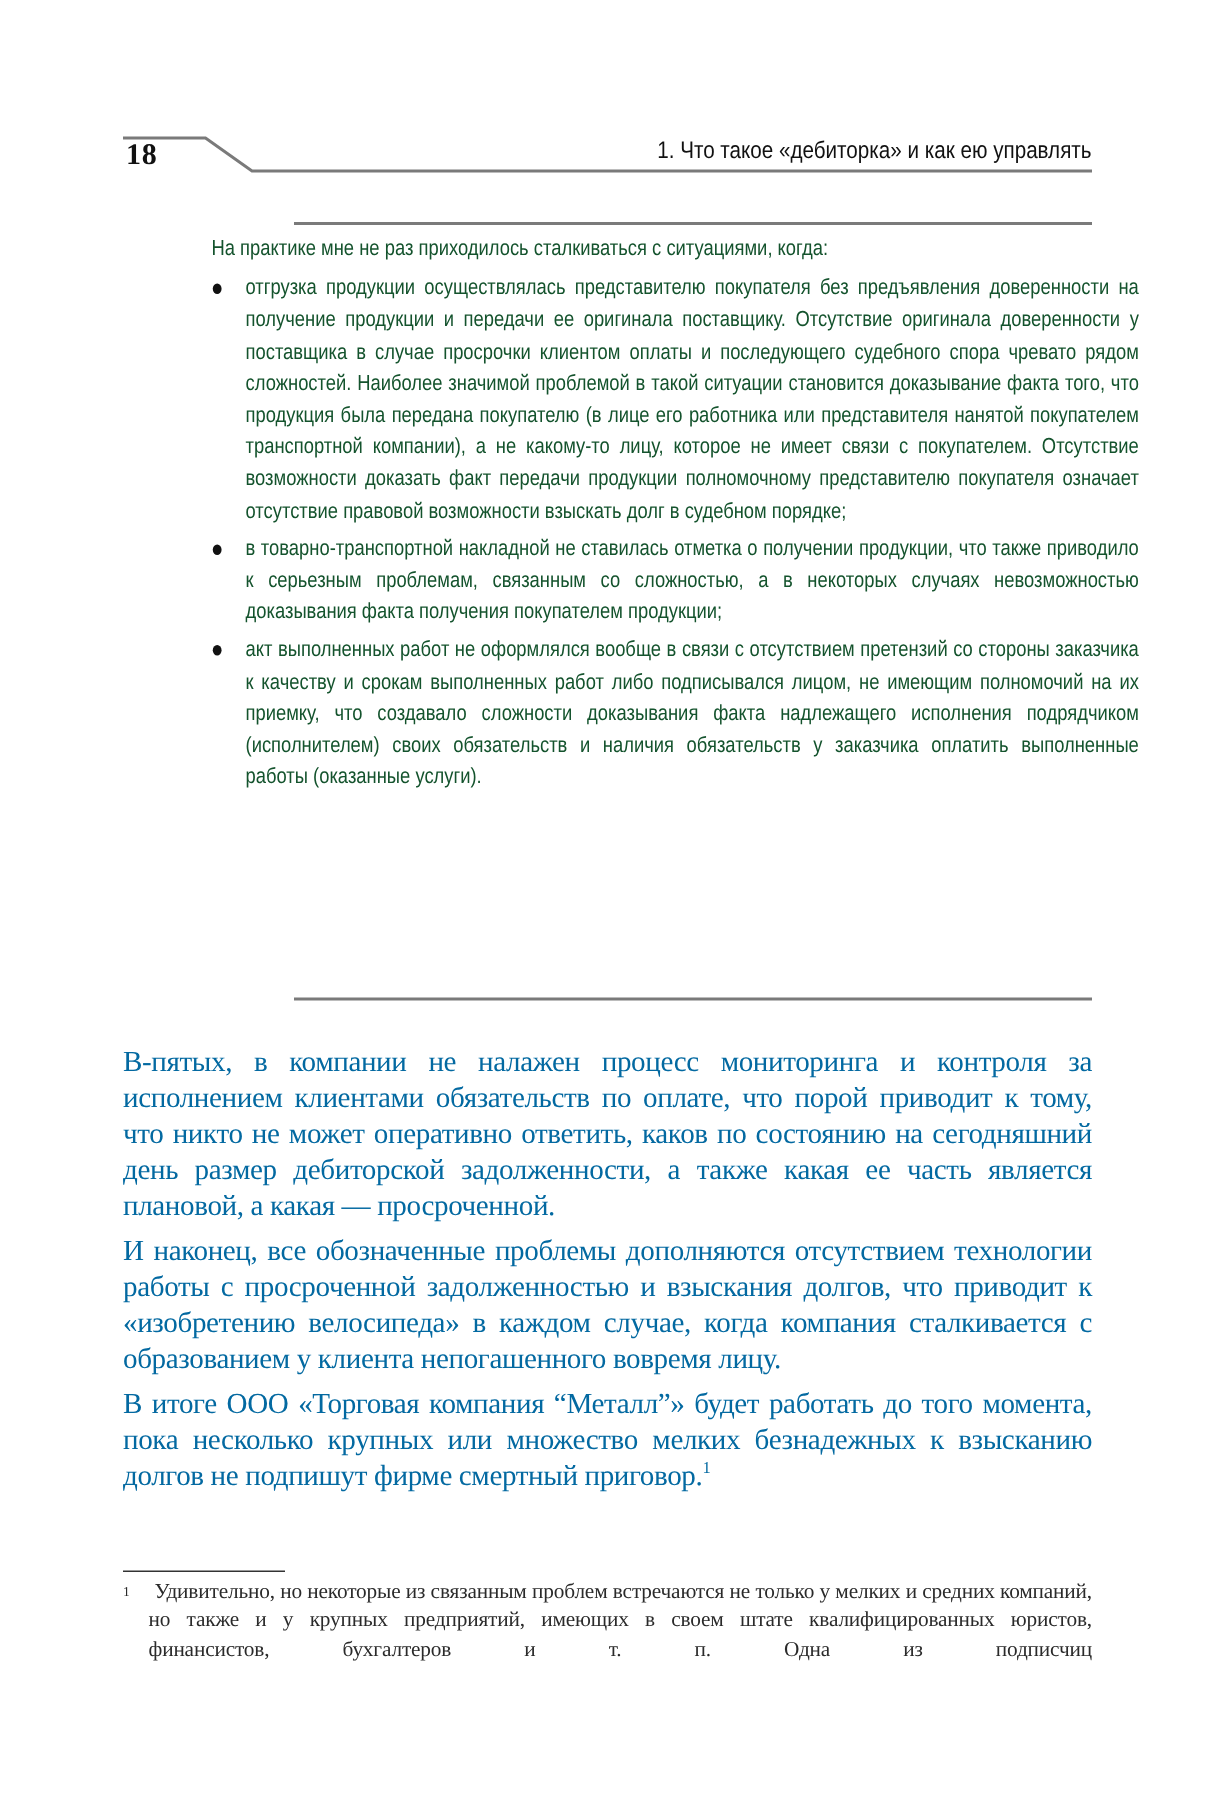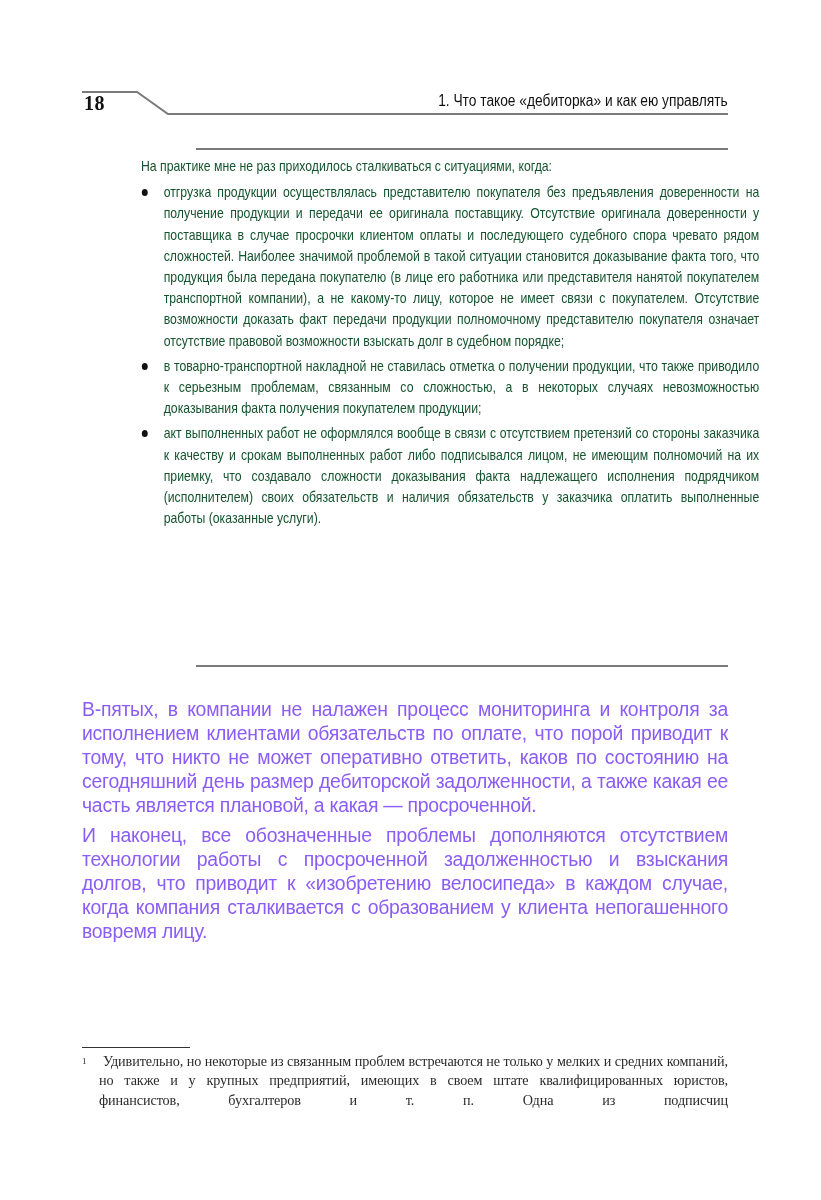--- a/index.html
+++ b/index.html
@@ -14,21 +14,21 @@
   
   .rule { position: absolute; height: 2px; background: #7a7a7a; }
   .aside { position: absolute; left: 110px; top: 156px; width: 618px; font-family: "Liberation Sans", sans-serif; font-size: 14.6px; line-height: 21.2px; color: #14532d; margin-left: 31px; }
   .aside-cond { transform: scaleX(0.84); transform-origin: left top; width: 736px; }
   .aside p { margin: 0 0 5px 0; }
   .aside ul { list-style: none; margin: 0; padding: 0; }
   .aside li { position: relative; padding-left: 27px; margin-bottom: 4px; text-align: justify; text-align-last: left; }
   .aside li .dot { position: absolute; left: 1px; top: 7px; width: 7px; height: 7px; border-radius: 50%; background: #111; }
 
   
-  .body { position: absolute; left: 82px; top: 697px; width: 646px; font-family: Liberation Sans, sans-serif; font-size: 19.4px; line-height: 24px; color: #8b5cf6; }
+  .body { position: absolute; left: 82px; top: 697px; width: 646px; font-family: Liberation Serif, serif; font-size: 19.4px; line-height: 24px; color: #0369a1; }
   .body p { margin: 0 0 6px 0; text-align: justify; text-align-last: left; letter-spacing: -0.25px; }
   .body sup { font-size: 11px; vertical-align: 8px; line-height: 0; }
 
   
   .fn-rule { position: absolute; left: 82px; top: 1047px; width: 108px; height: 1px; background: #333; }
   .footnote { position: absolute; left: 82px; top: 1052px; width: 646px; font-family: "Liberation Serif", serif; font-size: 14.2px; line-height: 19.4px; color: #2a2a2a; }
   .footnote .mark { position: absolute; left: 0; top: 0; font-size: 9px; }
   .footnote .fn-text { padding-left: 17px; text-align: justify; text-align-last: justify; text-indent: 4px; letter-spacing: -0.1px; }
 </style>
 </head>
@@ -62,20 +62,21 @@
         </li>
       </ul>
     </div>
   </div>
 
   <div class="rule" style="left:196px; top:665px; width:532px;"></div>
 
   <div class="body">
     <p>В-пятых, в компании не налажен процесс мониторинга и контроля за исполнением клиентами обязательств по оплате, что порой приводит к тому, что никто не может оперативно ответить, каков по состоянию на сегодняшний день размер дебиторской задолженности, а также какая ее часть является плановой, а какая — просроченной.</p>
     <p>И наконец, все обозначенные проблемы дополняются отсутствием технологии работы с просроченной задолженностью и взыскания долгов, что приводит к «изобретению велосипеда» в каждом случае, когда компания сталкивается с образованием у клиента непогашенного вовремя лицу.</p>
+    <p><span>В итоге ООО «Торговая компания “Металл”» будет работать до того момента, пока несколько крупных или множество мелких безнадежных к взысканию долгов не подпишут фирме смертный приговор.</span><sup>1</sup></p>
   </div>
 
   <div class="fn-rule"></div>
   <div class="footnote">
     <span class="mark">1</span>
     <div class="fn-text">Удивительно, но некоторые из связанным проблем встречаются не только у мелких и средних компаний, но также и у крупных предприятий, имеющих в своем штате квалифицированных юристов, финансистов, бухгалтеров и т. п. Одна из подписчиц</div>
   </div>
 
 </div>
 

